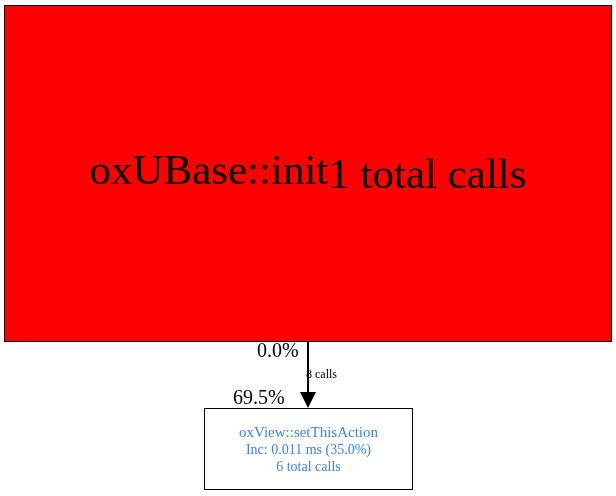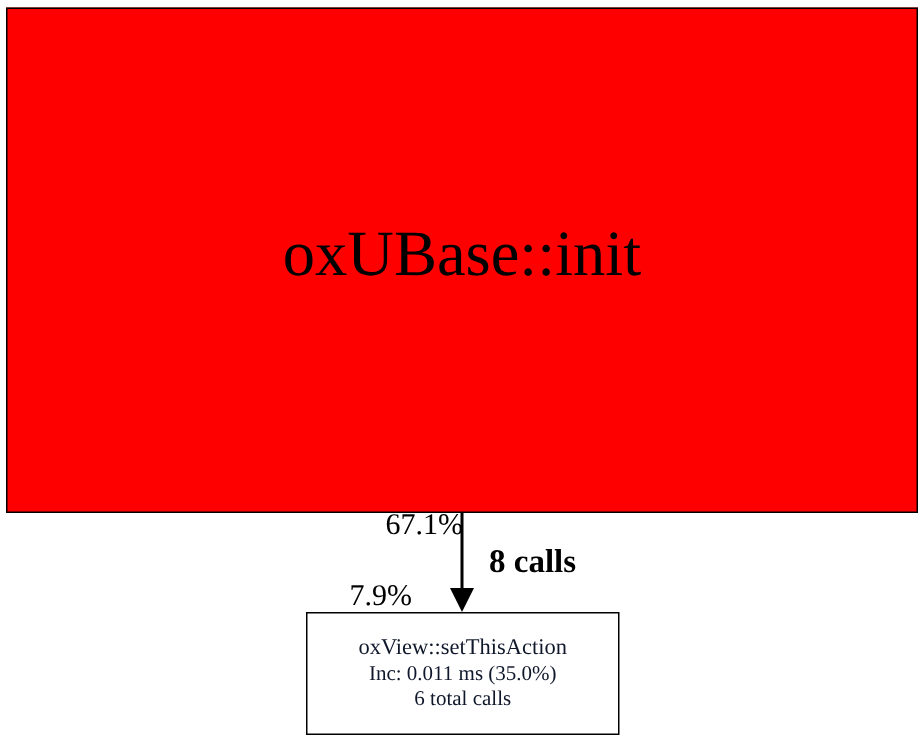--- a/index.html
+++ b/index.html
@@ -73,24 +73,24 @@
     color: #000000;
     font-size: 20px;
     line-height: 20px;
     white-space: nowrap;
   }
   .edge-label.head-pct {
     left: 257px;
     top: 340px;
   }
   .edge-label.calls {
-    left: 326px;
+    left: 306px;
     top: 364px;
-    font-weight: bold;
-    font-size: 22px;
+    font-weight: normal;
+    font-size: 12px;
   }
   .edge-label.tail-pct {
     left: 233px;
     top: 387px;
   }
 
   
   .node-child {
     position: absolute;
     left: 204px;
@@ -100,43 +100,44 @@
     background: #ffffff;
     border: 1px solid #000000;
     box-sizing: border-box;
     display: flex;
     flex-direction: column;
     align-items: center;
     justify-content: center;
     overflow: hidden;
   }
   .node-child .label-line {
-    color: #0f172a;
+    color: #3b82f6;
     font-size: 14px;
     line-height: 17px;
     white-space: nowrap;
   }
   .node-child .label-line.title {
     font-size: 15px;
   }
 </style>
 </head>
 <body>
 
 <div id="graph-canvas">
 
   <div class="node-root">
     <div class="label-line first">oxUBase::init</div>
+    <div class="label-line">1 total calls</div>
   </div>
 
   <div class="edge-line"></div>
   <div class="edge-arrowhead"></div>
-  <div class="edge-label head-pct">67.1%</div>
+  <div class="edge-label head-pct">0.0%</div>
   <div class="edge-label calls">8 calls</div>
-  <div class="edge-label tail-pct">7.9%</div>
+  <div class="edge-label tail-pct">69.5%</div>
 
   <div class="node-child">
     <div class="label-line title">oxView::setThisAction</div>
     <div class="label-line">Inc: 0.011 ms (35.0%)</div>
     <div class="label-line">6 total calls</div>
   </div>
 
 </div>
 
 </body></html>

